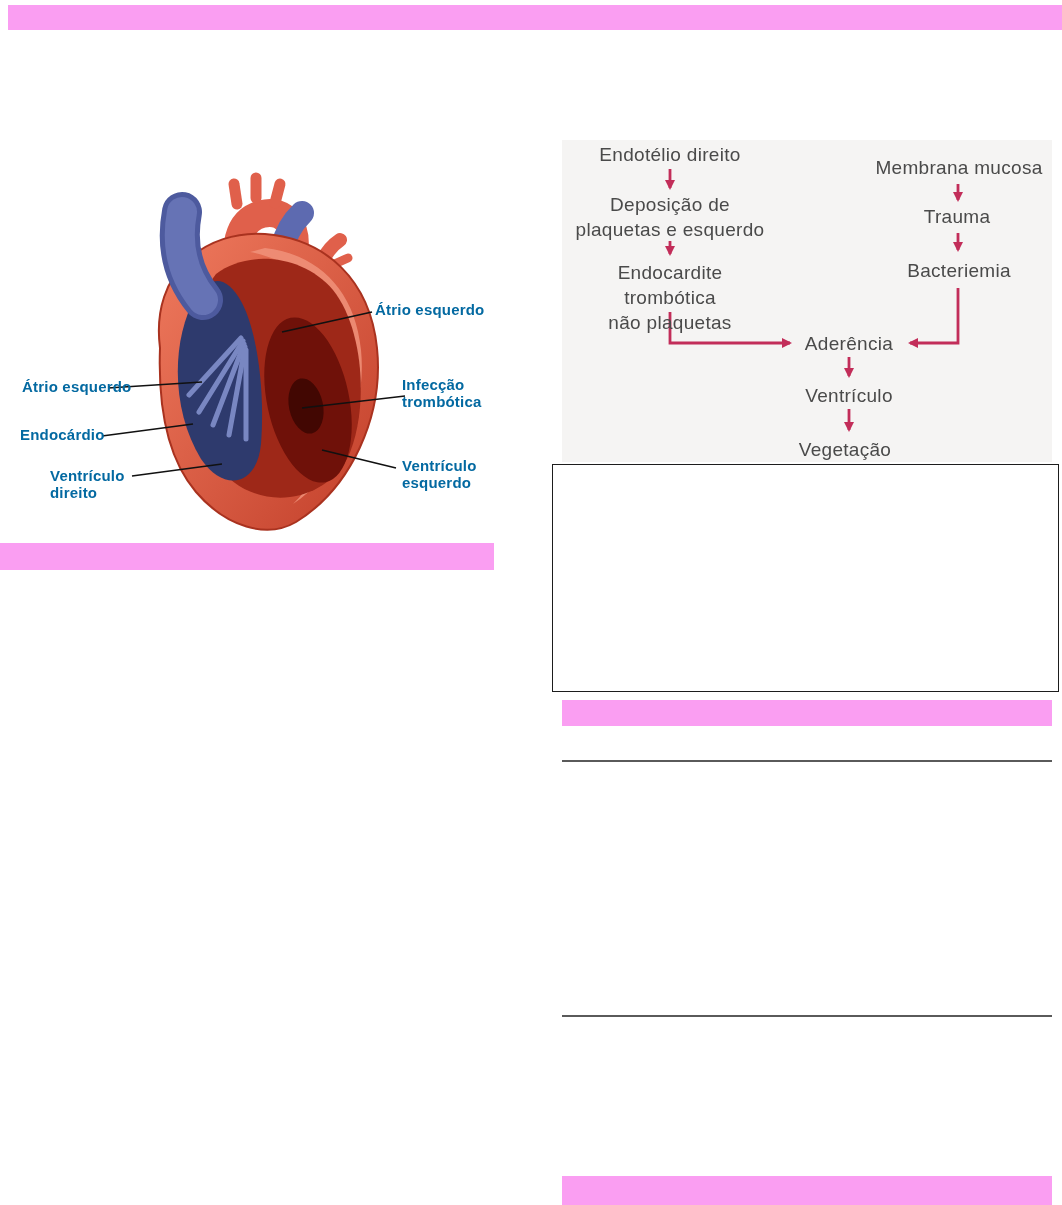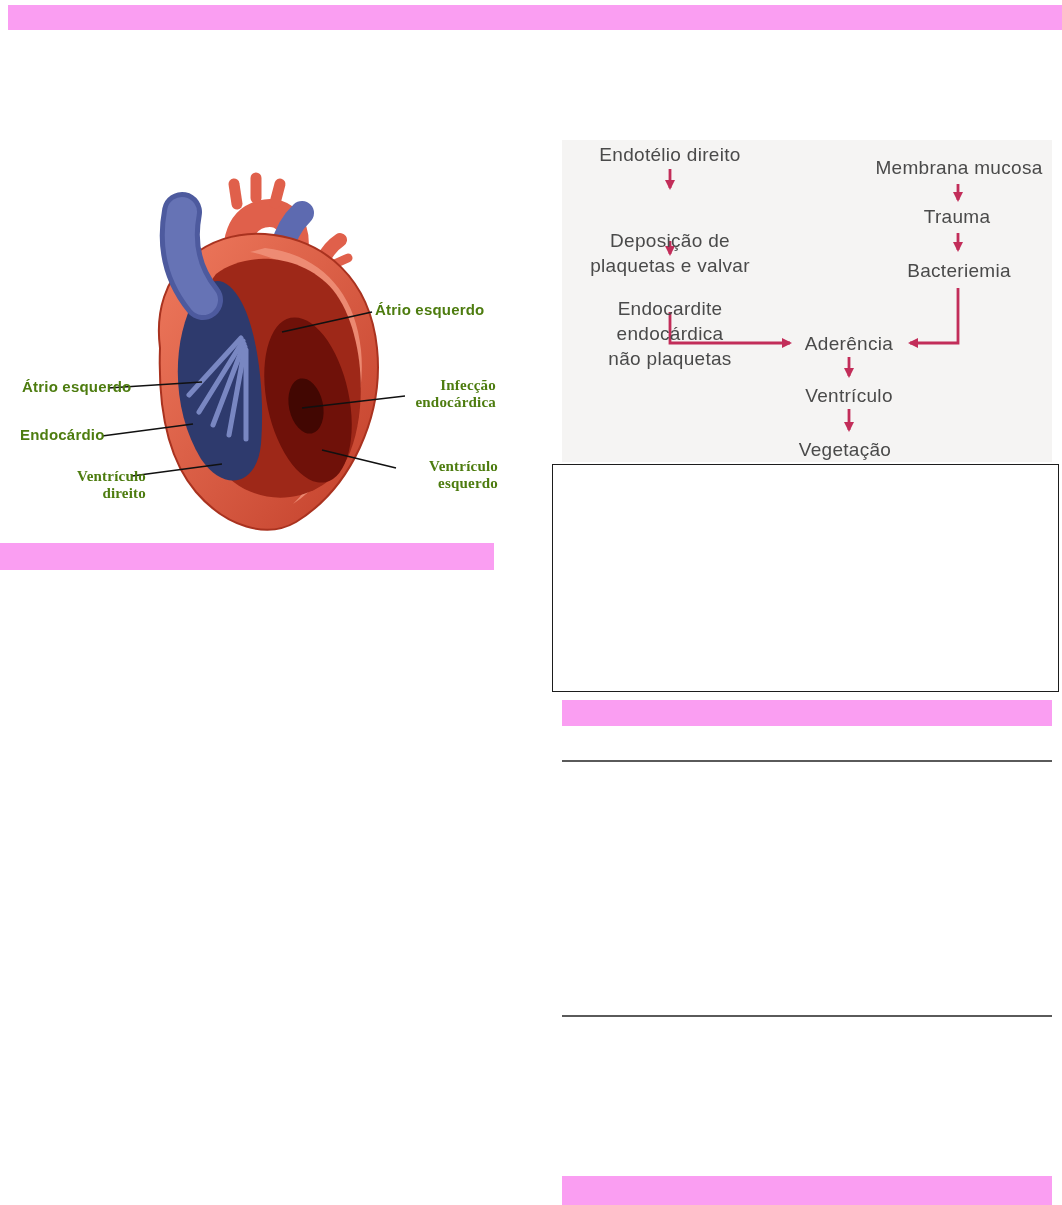--- a/index.html
+++ b/index.html
@@ -11,32 +11,32 @@
   
   .hl { position:absolute; background:var(--highlight,#fa9ef2); }
   .hl-top    { left:8px;   top:5px;    width:1054px; height:25px; }
   .hl-left   { left:0;     top:543px;  width:494px;  height:27px; }
   .hl-right1 { left:562px; top:700px;  width:490px;  height:26px; }
   .hl-bottom { left:562px; top:1176px; width:490px;  height:29px; }
 
   
   .heart-fig { position:absolute; left:10px; top:148px; width:485px; height:392px; }
   .fig-svg { position:absolute; inset:0; width:100%; height:100%; }
-  .hlabel { position:absolute; font-size:15px; font-weight:bold; color:#4d7c0f;
+  .hlabel { position:absolute; font-size:15px; font-weight:bold; color:#0369a1;
             letter-spacing:0.2px; line-height:16.5px; white-space:nowrap; }
-  .hlabel.center { text-align:right; white-space:normal;font-family:Liberation Serif, serif; }
+  .hlabel.center { text-align:left; white-space:normal; }
   .ln { display:block; }
 
   
   .flowchart { position:absolute; left:562px; top:140px; width:490px; height:322px;
                background:var(--fc-bg,#f5f4f3); }
   .fc-arrows { position:absolute; inset:0; width:100%; height:100%; }
   .fc-node { position:absolute; width:200px; text-align:center; font-size:19px;
              color:var(--fc-text,#4a4a4a); letter-spacing:0.3px; }
-  .fc-node.two { line-height:25px;margin-top:36px; }
+  .fc-node.two { line-height:25px; }
 
   
   .note-box { position:absolute; left:552px; top:464px; width:507px; height:228px;
               border:1.5px solid #1d1d1d; background:#ffffff; }
 
   
   .rule { position:absolute; left:562px; width:490px; height:1.5px; background:#5a5a5a; }
   .rule-1 { top:760px; }
   .rule-2 { top:1015px; }
 </style>
@@ -106,21 +106,21 @@
 
     <div class="hlabel" style="left:365px;top:154px">Átrio esquerdo</div>
     <div class="hlabel" style="left:12px;top:231px">Átrio esquerdo</div>
     <div class="hlabel" style="left:10px;top:279px">Endocárdio</div>
     <div class="hlabel center" style="left:40px;top:320px;width:96px">
       <span class="ln">Ventrículo</span>
       <span class="ln">direito</span>
     </div>
     <div class="hlabel center" style="left:392px;top:229px;width:94px">
       <span class="ln">Infecção</span>
-      <span class="ln">endocárdica</span>
+      <span class="ln">trombótica</span>
     </div>
     <div class="hlabel center" style="left:392px;top:310px;width:96px">
       <span class="ln">Ventrículo</span>
       <span class="ln">esquerdo</span>
     </div>
   </figure>
 
   <div class="hl hl-left"></div>
 
   <div class="flowchart">
@@ -138,24 +138,24 @@
         <path d="M108 172 L 108 203 L 228 203" marker-end="url(#ah)"></path>
         <path d="M396 148 L 396 203 L 348 203" marker-end="url(#ah)"></path>
         <path d="M287 217 L 287 236" marker-end="url(#ah)"></path>
         <path d="M287 269 L 287 290" marker-end="url(#ah)"></path>
       </g>
     </svg>
 
     <div class="fc-node" style="left:8px;top:4px">Endotélio direito</div>
     <div class="fc-node two" style="left:8px;top:52px">
       <span class="ln">Deposição de</span>
-      <span class="ln">plaquetas e valvar</span>
+      <span class="ln">plaquetas e esquerdo</span>
     </div>
     <div class="fc-node two" style="left:8px;top:120px">
-      <span class="ln">Endocardite endocárdica</span>
+      <span class="ln">Endocardite trombótica</span>
       <span class="ln">não plaquetas</span>
     </div>
     <div class="fc-node" style="left:297px;top:17px">Membrana mucosa</div>
     <div class="fc-node" style="left:295px;top:66px">Trauma</div>
     <div class="fc-node" style="left:297px;top:120px">Bacteriemia</div>
     <div class="fc-node" style="left:187px;top:193px">Aderência</div>
     <div class="fc-node" style="left:187px;top:245px">Ventrículo</div>
     <div class="fc-node" style="left:183px;top:299px">Vegetação</div>
   </div>
 

